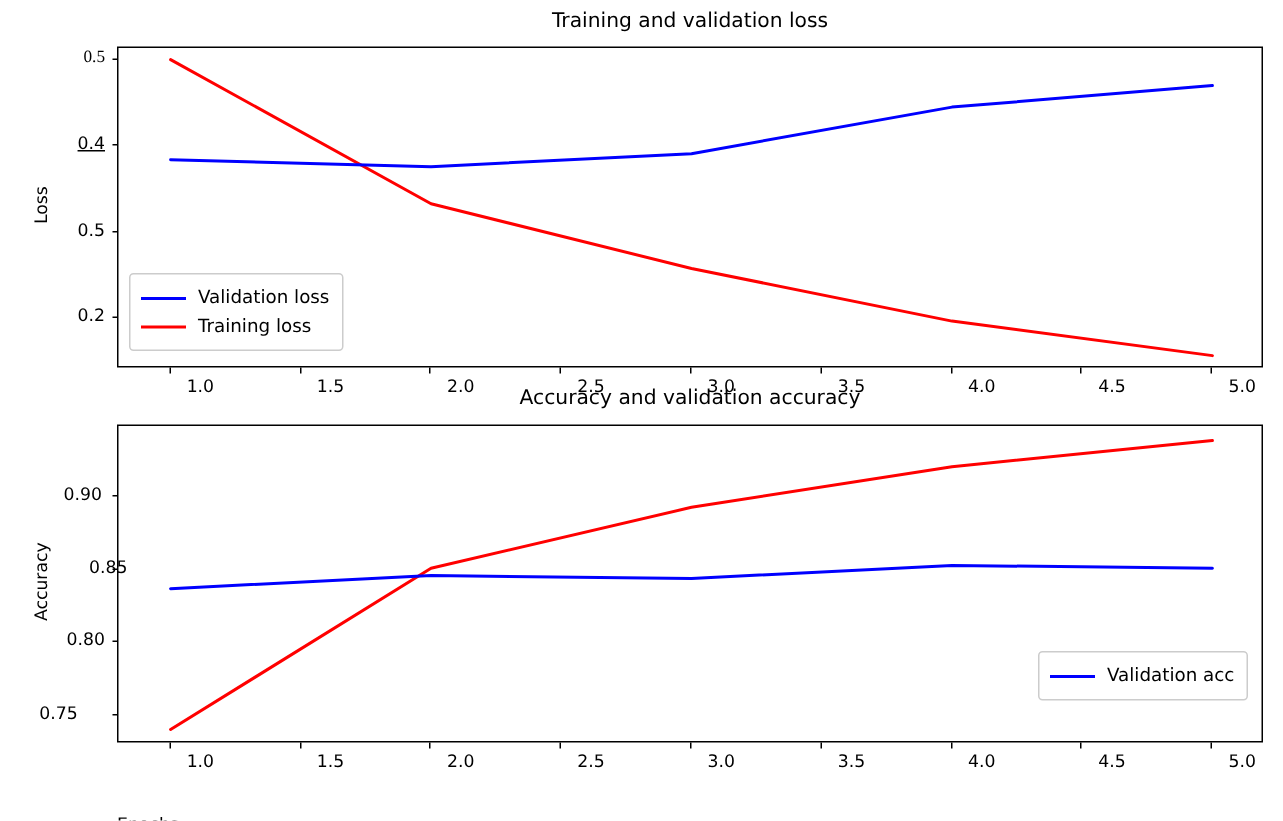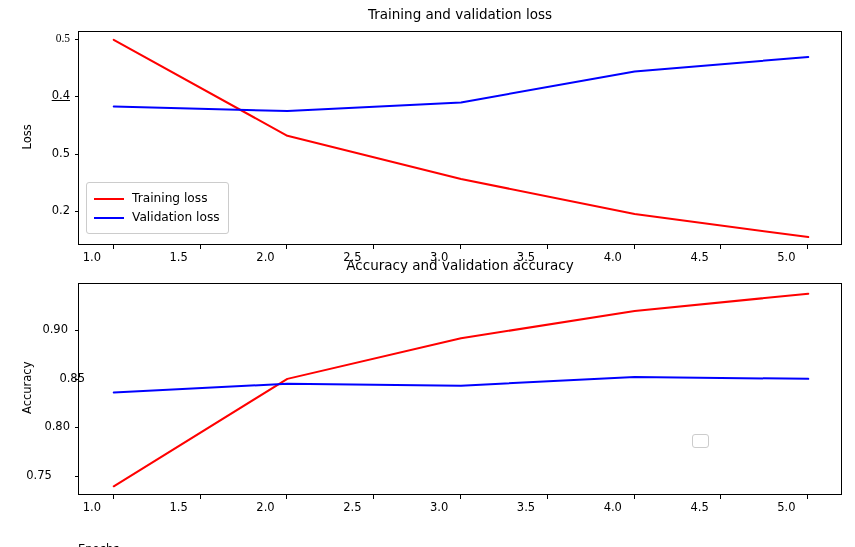--- a/index.html
+++ b/index.html
@@ -61,21 +61,21 @@
     color: #000000;
     white-space: nowrap;
     text-align: right;
     line-height: 1;
   }
   .tick-label-x {
     position: absolute;
     font-size: 11.5px;
     color: #000000;
     white-space: nowrap;
-    text-align: left;
+    text-align: right;
     line-height: 1;
   }
   .tick-mark {
     position: absolute;
     background: #000000;
   }
   .tick-mark.y {
     width: 3.5px;
     height: 1px;
   }
@@ -158,26 +158,26 @@
         <div class="tick-mark x" style="left: 633.636px; top: 245px;"></div>
         <div class="tick-label-x" style="left: 603.636px; width: 60px; top: 252px;">4.0</div>
         <div class="tick-mark x" style="left: 720.455px; top: 245px;"></div>
         <div class="tick-label-x" style="left: 690.455px; width: 60px; top: 252px;">4.5</div>
         <div class="tick-mark x" style="left: 807.273px; top: 245px;"></div>
         <div class="tick-label-x" style="left: 777.273px; width: 60px; top: 252px;">5.0</div>
       </div>
 
     <div class="legend-box" id="legend-loss" style="left:86px; top:182px;">
       <div class="legend-row">
+        <span class="legend-swatch" style="border-top-color:#0000ff;"></span>
+        <span class="legend-text">Validation loss</span>
+      </div>
+      <div class="legend-row">
         <span class="legend-swatch" style="border-top-color:#ff0000;"></span>
         <span class="legend-text">Training loss</span>
-      </div>
-      <div class="legend-row">
-        <span class="legend-swatch" style="border-top-color:#0000ff;"></span>
-        <span class="legend-text">Validation loss</span>
       </div>
     </div>
   </div>
 
   <div class="subplot">
     <div class="plot-title" style="left:78px; top:259px; width:764px;">Accuracy and validation accuracy</div>
 
     <div class="axis-label-y" style="left:-12px; top:382px; width:80px; text-align:center;">Accuracy</div>
 
     <div class="plot-frame" id="frame-acc" style="left:78px; top:283px; width:764px; height:212px;">
@@ -212,16 +212,20 @@
         <div class="tick-label-x" style="left: 603.636px; width: 60px; top: 502px;">4.0</div>
         <div class="tick-mark x" style="left: 720.455px; top: 495px;"></div>
         <div class="tick-label-x" style="left: 690.455px; width: 60px; top: 502px;">4.5</div>
         <div class="tick-mark x" style="left: 807.273px; top: 495px;"></div>
         <div class="tick-label-x" style="left: 777.273px; width: 60px; top: 502px;">5.0</div>
       </div>
 
     <div class="axis-label-x" style="left:78px; top:524px; width:764px;">Epochs</div>
 
     <div class="legend-box" id="legend-acc" style="left:692px; top:434px;">
+      <div class="legend-row">
+        <span class="legend-swatch" style="border-top-color:#0000ff;"></span>
+        <span class="legend-text">Validation acc</span>
+      </div>
     </div>
   </div>
 
 </div>
 
 </body></html>

